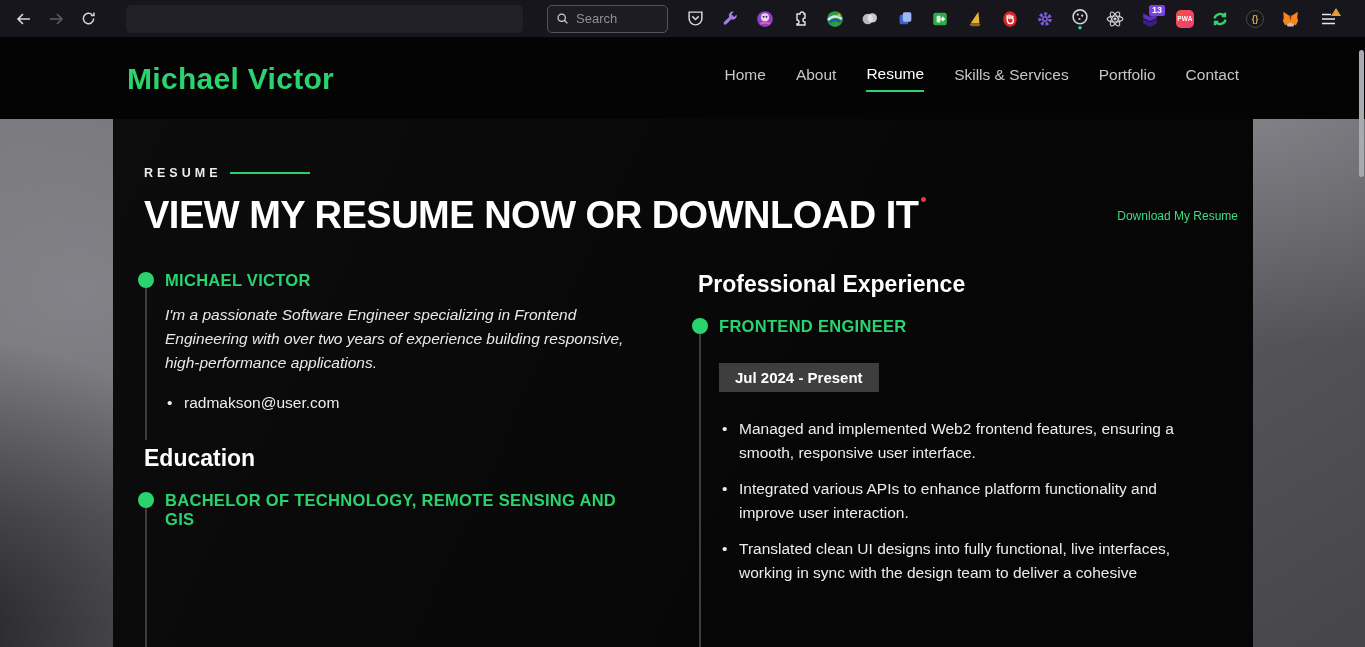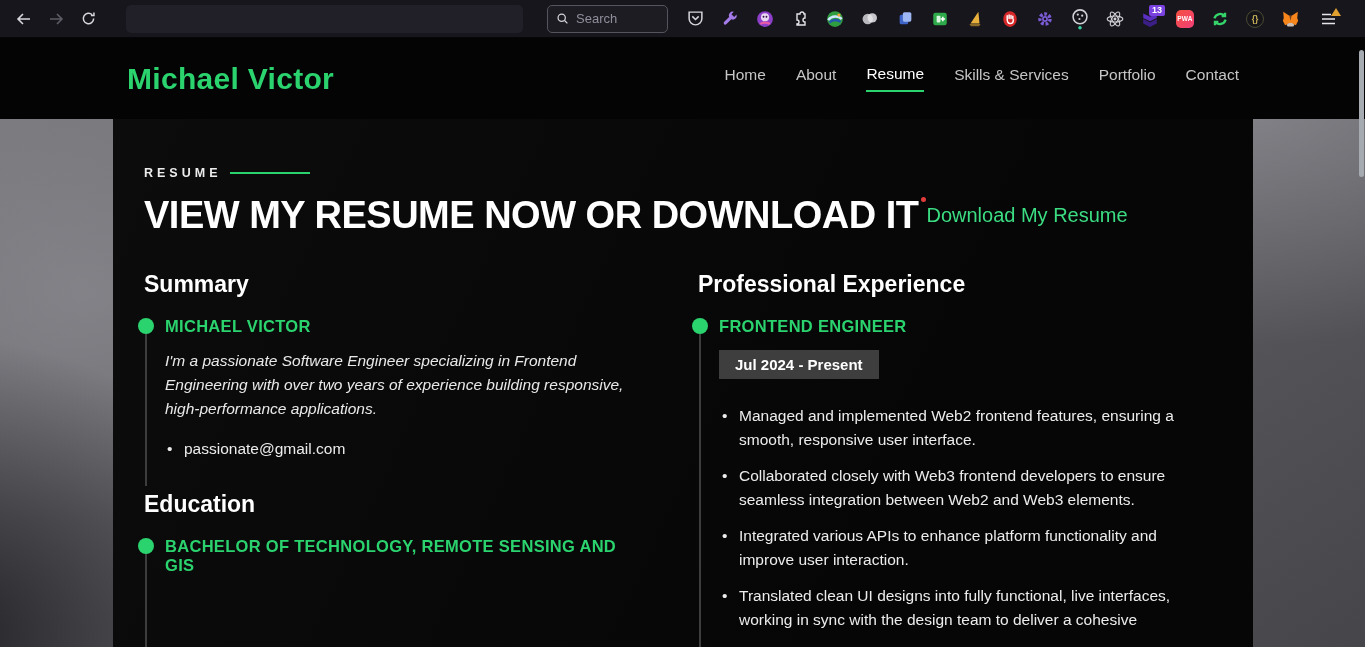--- a/index.html
+++ b/index.html
@@ -62,26 +62,26 @@
   .nav a.active { color:#ffffff; border-bottom:2px solid #2bd36e; }
 
   .panel { position:absolute; left:113px; top:81px; width:1140px; height:528px;
     background:linear-gradient(115deg,#0c0c0d 0%,#060607 70%); z-index:2;
     padding:47px 0 0 31px; overflow:hidden; }
 
   .kicker-row { display:flex; align-items:center; gap:9px; margin-bottom:14px; }
   .kicker { color:#ededed; font-size:12.5px; font-weight:bold; letter-spacing:4px; }
   .kicker-line { width:80px; height:2px; background:#2bd36e; }
 
-  .title-row { display:flex; align-items:center; 
+  .title-row { display:flex; align-items:center; justify-content:space-between;
     padding-right:15px; margin-bottom:34px; }
   .big-title { color:#fff; font-size:38px; font-weight:800; letter-spacing:-.5px; }
   .red-dot { display:inline-block; width:5px; height:5px; border-radius:50%;
     background:#e23b3b; vertical-align:26px; margin-left:3px; }
-  .download { color:#3bdc82; font-size:20px; text-decoration:none; cursor:pointer; }
+  .download { color:#3bdc82; font-size:12px; text-decoration:none; cursor:pointer; }
 
   .columns { display:flex; }
   .col-left { width:505px; }
   .col-right { margin-left:49px; width:545px; }
 
   h2.sec { color:#fff; font-size:23px; font-weight:bold; margin-bottom:19px; }
   h2.sec.edu { margin-top:33px; }
 
   .tl { position:relative; margin-left:-6px; padding-left:27px; }
   .tl::before { content:""; position:absolute; left:7px; top:14px; bottom:-28px;
@@ -91,21 +91,21 @@
     background:#2bd36e; }
   .tl-title { color:#2bd36e; font-size:16.5px; font-weight:bold; letter-spacing:.3px;
     margin-bottom:13px; }
   .bio { color:#e9e9e9; font-size:15.5px; font-style:italic; line-height:24px;
     margin-bottom:19px; max-width:480px; }
   .plain-list { list-style:none; }
   .plain-list li { color:#ececec; font-size:15.5px; margin-bottom:19px; padding-left:19px;
     position:relative; }
   .plain-list li::before { content:"•"; position:absolute; left:2px; color:#ececec; }
   .period-badge { display:inline-block; background:#3e3e3e; color:#fff; font-size:15px;
-    font-weight:bold; padding:6px 16px; margin:1px 0 13px 0; }
+    font-weight:bold; padding:6px 16px; margin:14px 0 13px 0; }
   .company { color:#e9e9e9; font-size:15.5px; font-style:italic; margin-bottom:17px; }
   .exp-list { list-style:none; max-width:492px; }
   .exp-list li { color:#ececec; font-size:15.5px; line-height:24px; margin-bottom:11px;
     padding-left:20px; position:relative;margin-top:12px; }
   .exp-list li::before { content:"•"; position:absolute; left:3px; color:#ececec; }
 
   .scroll-thumb { position:absolute; right:1px; top:12px; width:5px; height:127px;
     background:#a6abb1; border-radius:3px; z-index:9; cursor:pointer; }
 
   svg { display:block; }
@@ -305,47 +305,45 @@
     </div>
 
     <div class="title-row">
       <h1 class="big-title"><span>VIEW MY RESUME NOW OR DOWNLOAD IT</span><span class="red-dot"></span></h1>
       <a class="download">Download My Resume</a>
     </div>
 
     <div class="columns">
 
       <div class="col-left">
-        <h2 class="sec">Summary</h2>
         <div class="tl">
           <span class="tl-dot"></span>
           <div class="tl-title">MICHAEL VICTOR</div>
           <p class="bio">I'm a passionate Software Engineer specializing in Frontend Engineering with over two years of experience building responsive, high-performance applications.</p>
           <ul class="plain-list">
-            <li>passionate@gmail.com</li>
+            <li>radmakson@user.com</li>
           </ul>
         </div>
 
         <h2 class="sec edu">Education</h2>
         <div class="tl runoff">
           <span class="tl-dot"></span>
           <div class="tl-title">BACHELOR OF TECHNOLOGY, REMOTE SENSING AND GIS</div>
 
         </div>
       </div>
 
       <div class="col-right">
         <h2 class="sec">Professional Experience</h2>
         <div class="tl runoff">
           <span class="tl-dot"></span>
           <div class="tl-title">FRONTEND ENGINEER</div>
           <span class="period-badge">Jul 2024 - Present</span>
           <ul class="exp-list">
             <li>Managed and implemented Web2 frontend features, ensuring a smooth, responsive user interface.</li>
-            <li>Collaborated closely with Web3 frontend developers to ensure seamless integration between Web2 and Web3 elements.</li>
             <li>Integrated various APIs to enhance platform functionality and improve user interaction.</li>
             <li>Translated clean UI designs into fully functional, live interfaces, working in sync with the design team to deliver a cohesive</li>
           </ul>
         </div>
       </div>
 
     </div>
   </div>
 
   <div class="scroll-thumb"></div>

